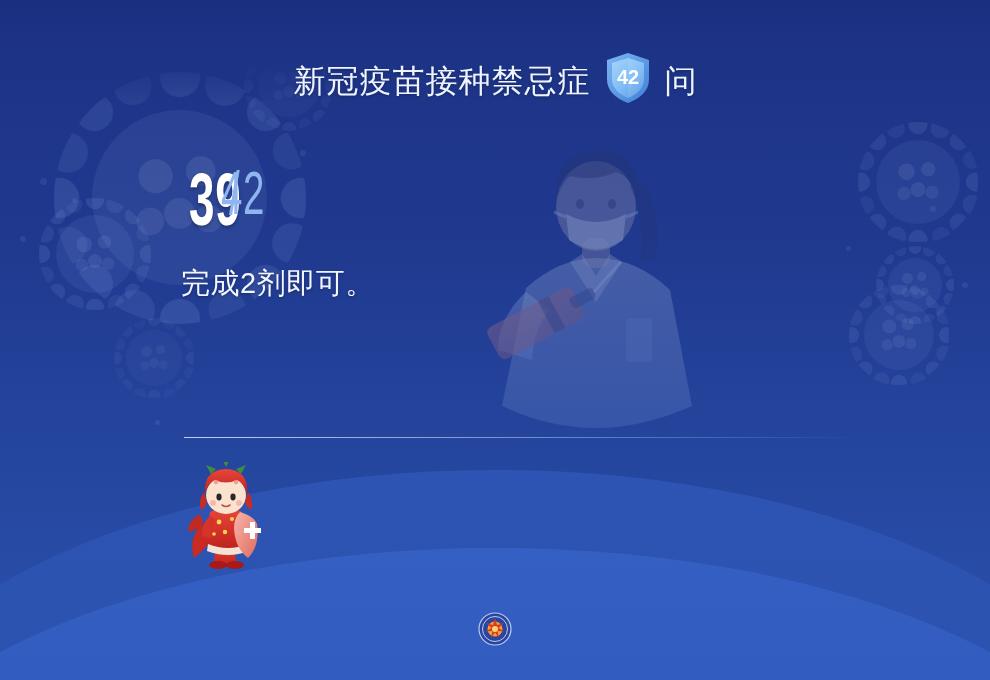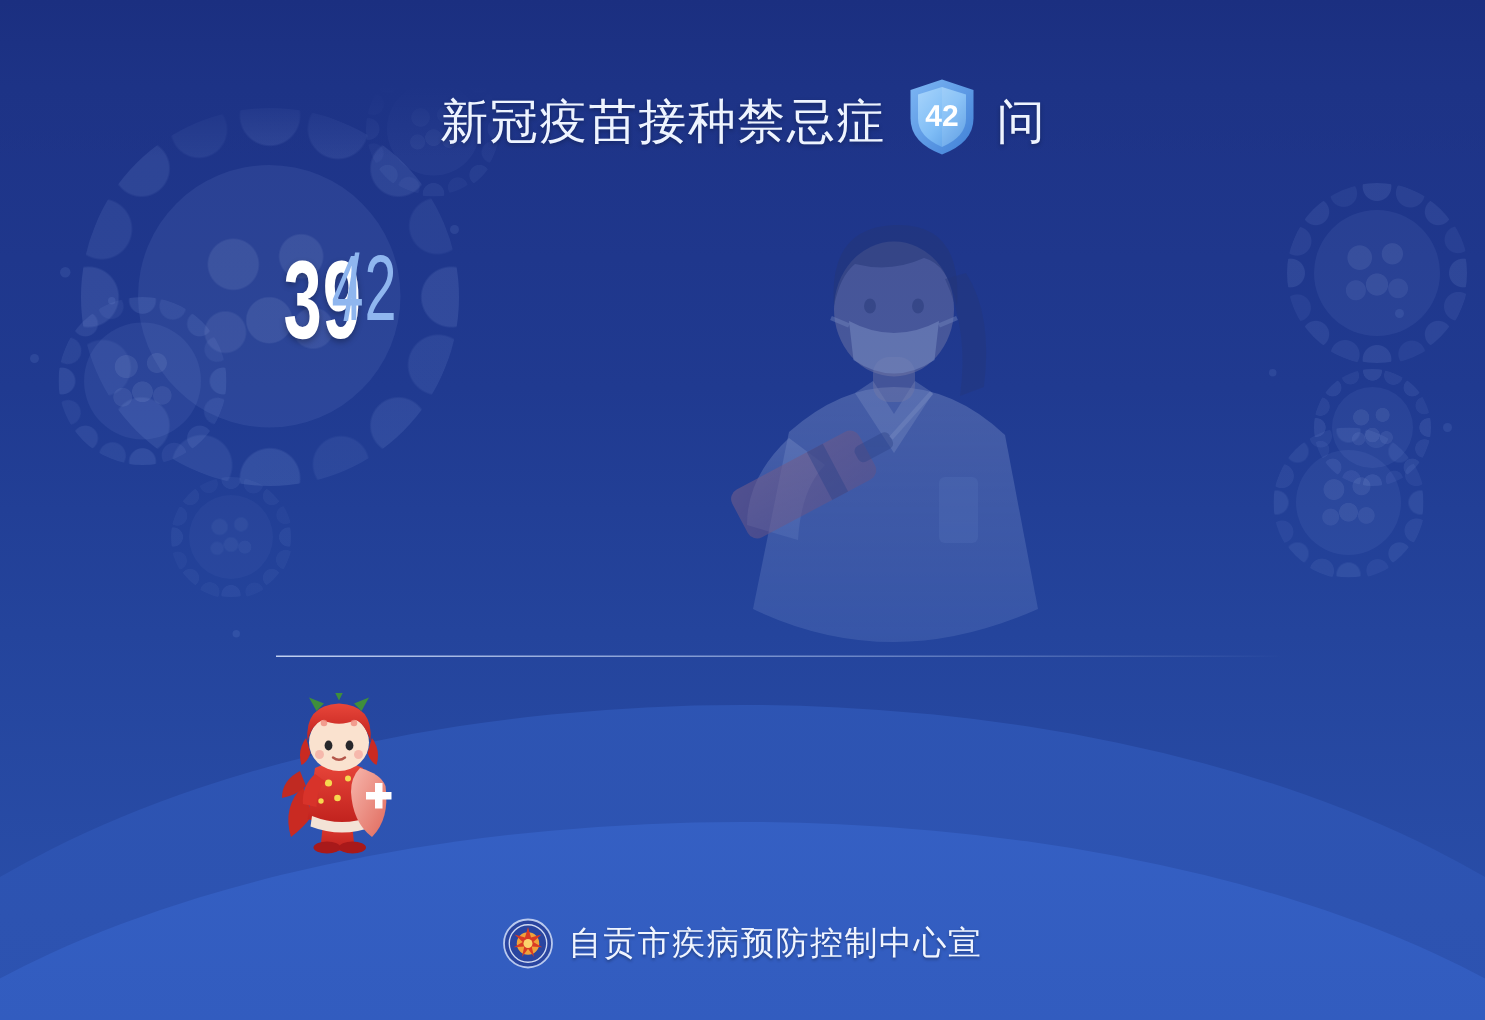--- a/index.html
+++ b/index.html
@@ -322,20 +322,21 @@
     <span class="header-suffix">问</span>
   </div>
 
   <div class="counter">
     <span class="counter-current">39</span>
     <span class="counter-sep">/</span>
     <span class="counter-total">42</span>
   </div>
 
   <div class="copy">
+    <div class="copy-line">完成2剂即可。</div>
   </div>
 
   <div class="divider"></div>
 
   <svg class="mascot" viewBox="0 0 104 108">
     <defs>
       <linearGradient id="redG" x1="0" y1="0" x2="0" y2="1">
         <stop offset="0%" stop-color="#e8463a"></stop>
         <stop offset="100%" stop-color="#c0211d"></stop>
       </linearGradient>
@@ -389,16 +390,15 @@
   </svg>
 
   <div class="footer">
     <svg class="footer-logo" viewBox="0 0 34 34">
       <circle cx="17" cy="17" r="16" fill="#2a45a0" stroke="#b9c9ee" stroke-width="1.2"></circle>
       <circle cx="17" cy="17" r="12.5" fill="none" stroke="#cfd9f2" stroke-width=".9"></circle>
       <circle cx="17" cy="17" r="7.5" fill="#f0a23a"></circle>
       <path d="M17 6 L19 13 L26 11 L20.5 16 L26.5 19.5 L19.5 19 L21 26 L17 20.5 L13 26 L14.5 19 L7.5 19.5 L13.5 16 L8 11 L15 13 Z" fill="#d93a24"></path>
       <circle cx="17" cy="17" r="3" fill="#fbd46b"></circle>
     </svg>
-    <span class="footer-text">自贡市疾病预防控制中心宣</span>
   </div>
 
 </div>
 
 </body></html>

